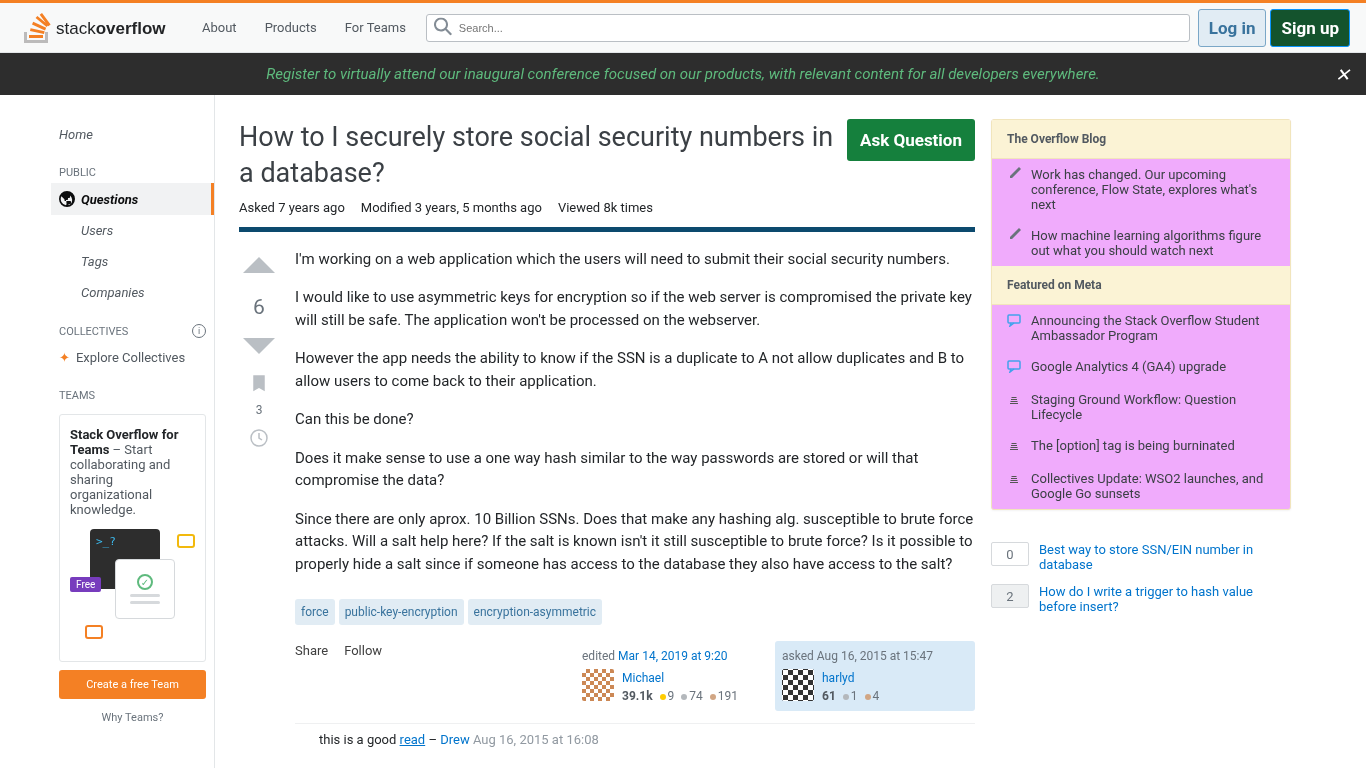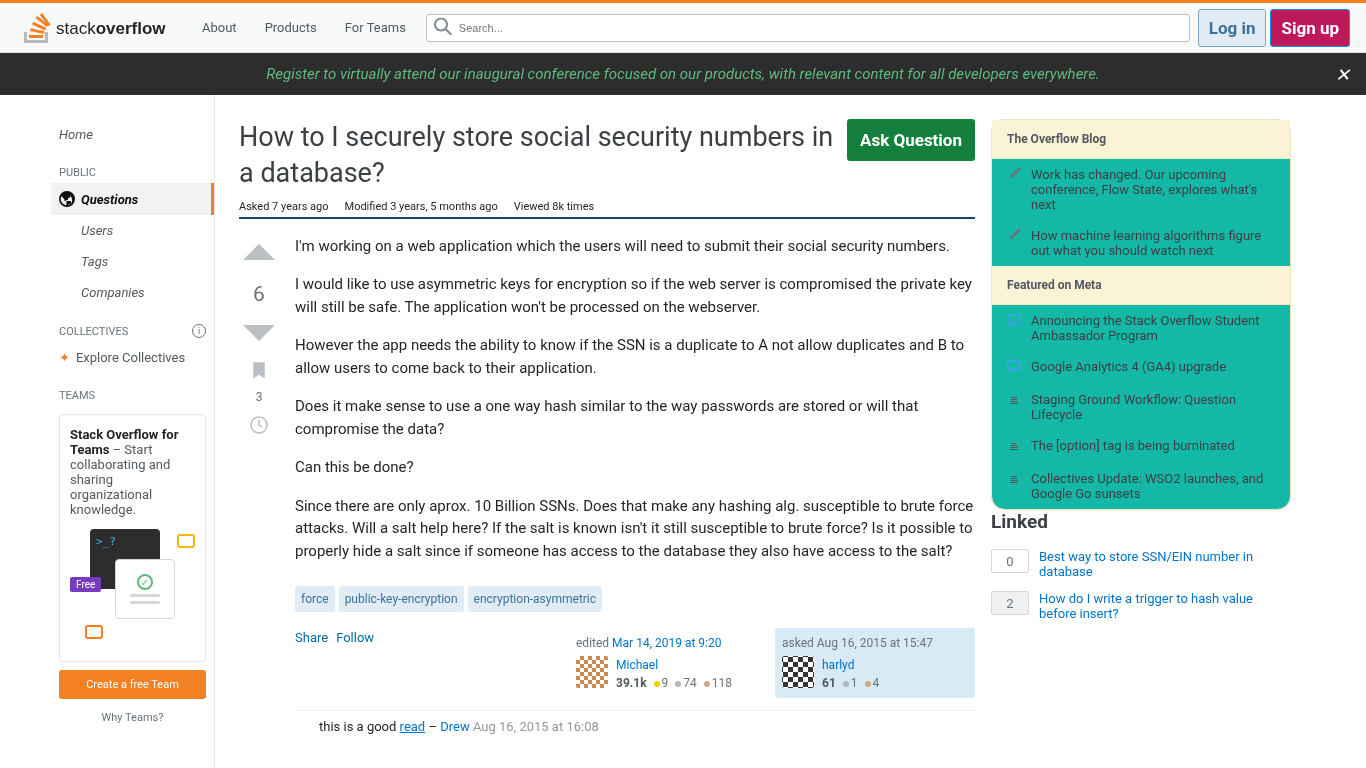--- a/index.html
+++ b/index.html
@@ -14,21 +14,21 @@
 .logo { display: flex; align-items: center; padding: 0 8px; height: 100%; }
 .logo svg { height: 30px; }
 .nav-links { display: flex; gap: 4px; }
 .nav-link { padding: 6px 12px; color: #525960; font-size: 13px; border-radius: 1000px; cursor: pointer; }
 .search-wrap { flex: 1; position: relative; }
 .search-icon-wrap { position: absolute; left: 8px; top: 50%; transform: translateY(-50%); color: #838c95; }
 .search-input { width: 100%; padding: 7px 9px 7px 32px; border: 1px solid #babfc4; border-radius: 3px; font-size: 11px; background: #fff; }
 .header-btns { display: flex; gap: 4px; align-items: center; }
 .btn { padding: 8px 10px; border-radius: 3px; font-size: 17px; cursor: pointer; border: 1px solid transparent; font-weight: bold; }
 .btn-login { background: #e1ecf4; color: #39739d; border-color: #7aa7c7; }
-.btn-signup { background: #be185d; color: #fff; border-color: #0a95ff; }
+.btn-signup { background: #14532d; color: #fff; border-color: #0a95ff; }
 .btn-ask { background: #15803d; color: #fff; padding: 10px 12px; }
 
 
 .banner { background: #2d2d2d; color: #fff; padding: 12px 16px; display: flex; align-items: center; justify-content: center; position: relative; font-style: italic; }
 .banner-text { color: #5eba7d; font-size: 15px; }
 .banner-close { position: absolute; right: 16px; color: #fff; cursor: pointer; font-size: 18px; }
 
 
 .container { display: flex; max-width: 1264px; margin: 0 auto; }
 .left-sidebar { width: 164px; flex-shrink: 0; border-right: 1px solid #e3e6e8; padding-top: 24px; font-size: 13px; }
@@ -53,37 +53,37 @@
 .speech-bubble { position: absolute; width: 18px; height: 14px; border: 2px solid #f2b90d; border-radius: 3px; }
 .speech-bubble.top { top: 5px; right: 0px; }
 .speech-bubble.bottom { bottom: 10px; left: 15px; border-color: #f48024; }
 .btn-create-team { display: block; width: calc(100% - 16px); margin: 8px; padding: 8px; background: #f48024; color: #fff; text-align: center; border-radius: 3px; font-size: 11px; cursor: pointer; }
 .why-teams { display: block; text-align: center; font-size: 11px; color: #6a737c; padding: 4px; cursor: pointer; }
 
 
 .main { flex: 1; padding: 24px; min-width: 0; }
 .q-header { display: flex; justify-content: space-between; align-items: flex-start; margin-bottom: 8px; }
 .q-title { font-size: 27px; font-weight: 400; color: #3b4045; line-height: 1.35; flex: 1; }
-.q-meta { display: flex; gap: 16px; padding-bottom: 4px; border-bottom: 2px solid #0c4a6e; margin-bottom: 16px; font-size: 11px; }
+.q-meta { display: flex; gap: 16px; padding-bottom: 12px; border-bottom: 5px solid #0c4a6e; margin-bottom: 16px; font-size: 13px; }
 .q-meta-item { color: #6a737c; }
 .q-meta-item span { color: #232629; }
 
 .post-layout { display: flex; gap: 16px; }
 .vote-cell { width: 40px; display: flex; flex-direction: column; align-items: center; gap: 8px; color: #babfc4; }
 .vote-arrow { cursor: pointer; }
 .vote-count { font-size: 21px; color: #6a737c; }
 .bookmark-count { font-size: 12px; color: #6a737c; }
 .post-body { flex: 1; font-size: 15px; line-height: 1.5; color: #232629; }
 .post-body p { margin-bottom: 16px; }
 .tags { display: flex; gap: 4px; margin: 24px 0 12px; }
 .tag { background: #e1ecf4; color: #39739d; padding: 4px 6px; border-radius: 3px; font-size: 12px; cursor: pointer; }
 .post-actions { display: flex; justify-content: space-between; align-items: flex-start; margin-top: 16px; flex-wrap: wrap; gap: 8px; }
-.action-links { display: flex; gap: 8px; color: #0369a1; font-size: 13px; }
+.action-links { display: flex; gap: 16px; color: #404040; font-size: 13px; }
 .action-links span { cursor: pointer; }
-.user-cards { display: flex; gap: 6px; }
+.user-cards { display: flex; gap: 0; }
 .user-card { padding: 6px 7px; border-radius: 3px; width: 200px; font-size: 12px; }
 .user-card.owner { background: #d9eaf7; }
 .user-card-time { color: #6a737c; margin-bottom: 4px; }
 .user-card-time a { color: #0074cc; }
 .user-card-info { display: flex; gap: 8px; align-items: flex-start; }
 .user-avatar { width: 32px; height: 32px; background: #ccc; border-radius: 2px; flex-shrink: 0; }
 .user-avatar.editor { background: repeating-conic-gradient(#c85 0 25%, #fff 0 50%) 50% / 8px 8px; }
 .user-avatar.asker { background: repeating-conic-gradient(#333 0 25%, #fff 0 50%) 50% / 10px 10px; }
 .user-name { color: #0074cc; }
 .user-rep { color: #6a737c; }
@@ -91,21 +91,21 @@
 .badge-dot { display: inline-block; width: 6px; height: 6px; border-radius: 50%; margin: 0 2px 0 4px; }
 .badge-gold { background: #ffcc01; }
 .badge-silver { background: #b4b8bc; }
 .badge-bronze { background: #d1a684; }
 .comment { padding: 6px 0; border-top: 1px solid #eff0f1; margin-top: 12px; font-size: 13px; color: #232629; padding-left: 24px; }
 .comment a { color: #0074cc; }
 .comment .comment-meta { color: #9199a1; }
 
 
 .right-sidebar { width: 300px; flex-shrink: 0; padding: 24px 24px 24px 0; }
-.widget { border: 1px solid #f1e5bc; border-radius: 14px; margin-bottom: 0; background: #14b8a6; box-shadow: 0 1px 2px rgba(0,0,0,0.05); }
+.widget { border: 1px solid #f1e5bc; border-radius: 3px; margin-bottom: 32px; background: #f0abfc; box-shadow: 0 1px 2px rgba(0,0,0,0.05); }
 .widget-header { padding: 12px 15px; background: #fbf3d5; border-bottom: 1px solid #f1e5bc; font-size: 12px; font-weight: bold; color: #525960; }
 .widget-item { display: flex; gap: 8px; padding: 8px 15px; font-size: 13px; color: #3b4045; align-items: flex-start; }
 .widget-item-icon { flex-shrink: 0; width: 16px; color: #6a737c; }
 .widget-item a { color: #3b4045; cursor: pointer; }
 .linked-header { font-size: 19px; color: #3b4045; margin-bottom: 16px; }
 .linked-item { display: flex; gap: 10px; margin-bottom: 12px; font-size: 13px; }
 .linked-score { width: 38px; height: 24px; display: flex; align-items: center; justify-content: center; border: 1px solid #d6d9dc; border-radius: 2px; color: #6a737c; flex-shrink: 0; }
 .linked-score.answered { background: #eef0f1; }
 .linked-item a { color: #0074cc; cursor: pointer; }
 
@@ -230,22 +230,22 @@
                   <circle cx="9" cy="9" r="8" fill="none" stroke="currentColor" stroke-width="1.5"></circle>
                   <path d="M9 4v5l3 2" fill="none" stroke="currentColor" stroke-width="1.5"></path>
                 </svg>
             </span>
           </div>
 
           <div class="post-body">
             <p>I'm working on a web application which the users will need to submit their social security numbers.</p>
             <p>I would like to use asymmetric keys for encryption so if the web server is compromised the private key will still be safe. The application won't be processed on the webserver.</p>
             <p>However the app needs the ability to know if the SSN is a duplicate to A not allow duplicates and B to allow users to come back to their application.</p>
+            <p>Can this be done?</p>
             <p>Does it make sense to use a one way hash similar to the way passwords are stored or will that compromise the data?</p>
-            <p>Can this be done?</p>
             <p>Since there are only aprox. 10 Billion SSNs. Does that make any hashing alg. susceptible to brute force attacks. Will a salt help here? If the salt is known isn't it still susceptible to brute force? Is it possible to properly hide a salt since if someone has access to the database they also have access to the salt?</p>
 
             <div class="tags">
               <a class="tag">force</a>
               <a class="tag">public-key-encryption</a>
               <a class="tag">encryption-asymmetric</a>
             </div>
 
             <div class="post-actions">
               <div class="action-links">
@@ -256,21 +256,21 @@
                 <div class="user-card">
                   <div class="user-card-time"><span>edited </span><a>Mar 14, 2019 at 9:20</a></div>
                   <div class="user-card-info">
                     <div class="user-avatar editor"></div>
                     <div>
                       <a class="user-name">Michael</a>
                       <div class="user-rep">
                         <b>39.1k</b>
                         <span class="badge-dot badge-gold"></span><span>9</span>
                         <span class="badge-dot badge-silver"></span><span>74</span>
-                        <span class="badge-dot badge-bronze"></span><span>118</span>
+                        <span class="badge-dot badge-bronze"></span><span>191</span>
                       </div>
                     </div>
                   </div>
                 </div>
                 <div class="user-card owner">
                   <div class="user-card-time"><span>asked </span><span>Aug 16, 2015 at 15:47</span></div>
                   <div class="user-card-info">
                     <div class="user-avatar asker"></div>
                     <div>
                       <a class="user-name">harlyd</a>
@@ -349,21 +349,20 @@
           <div class="widget-item">
             <span class="widget-item-icon">
               <svg width="14" height="14" viewBox="0 0 14 14">
                   <path fill="#555" d="M3 11h8v1H3zm.5-2h7v1h-7zm.5-2h6v1H4zm.5-2h5v1h-5z"></path>
                 </svg>
             </span>
             <a>Collectives Update: WSO2 launches, and Google Go sunsets</a>
           </div>
         </div>
 
-        <h4 class="linked-header">Linked</h4>
         <div class="linked-item">
           <div class="linked-score">0</div>
           <a>Best way to store SSN/EIN number in database</a>
         </div>
         <div class="linked-item">
           <div class="linked-score answered">2</div>
           <a>How do I write a trigger to hash value before insert?</a>
         </div>
       </aside>
     </div>

